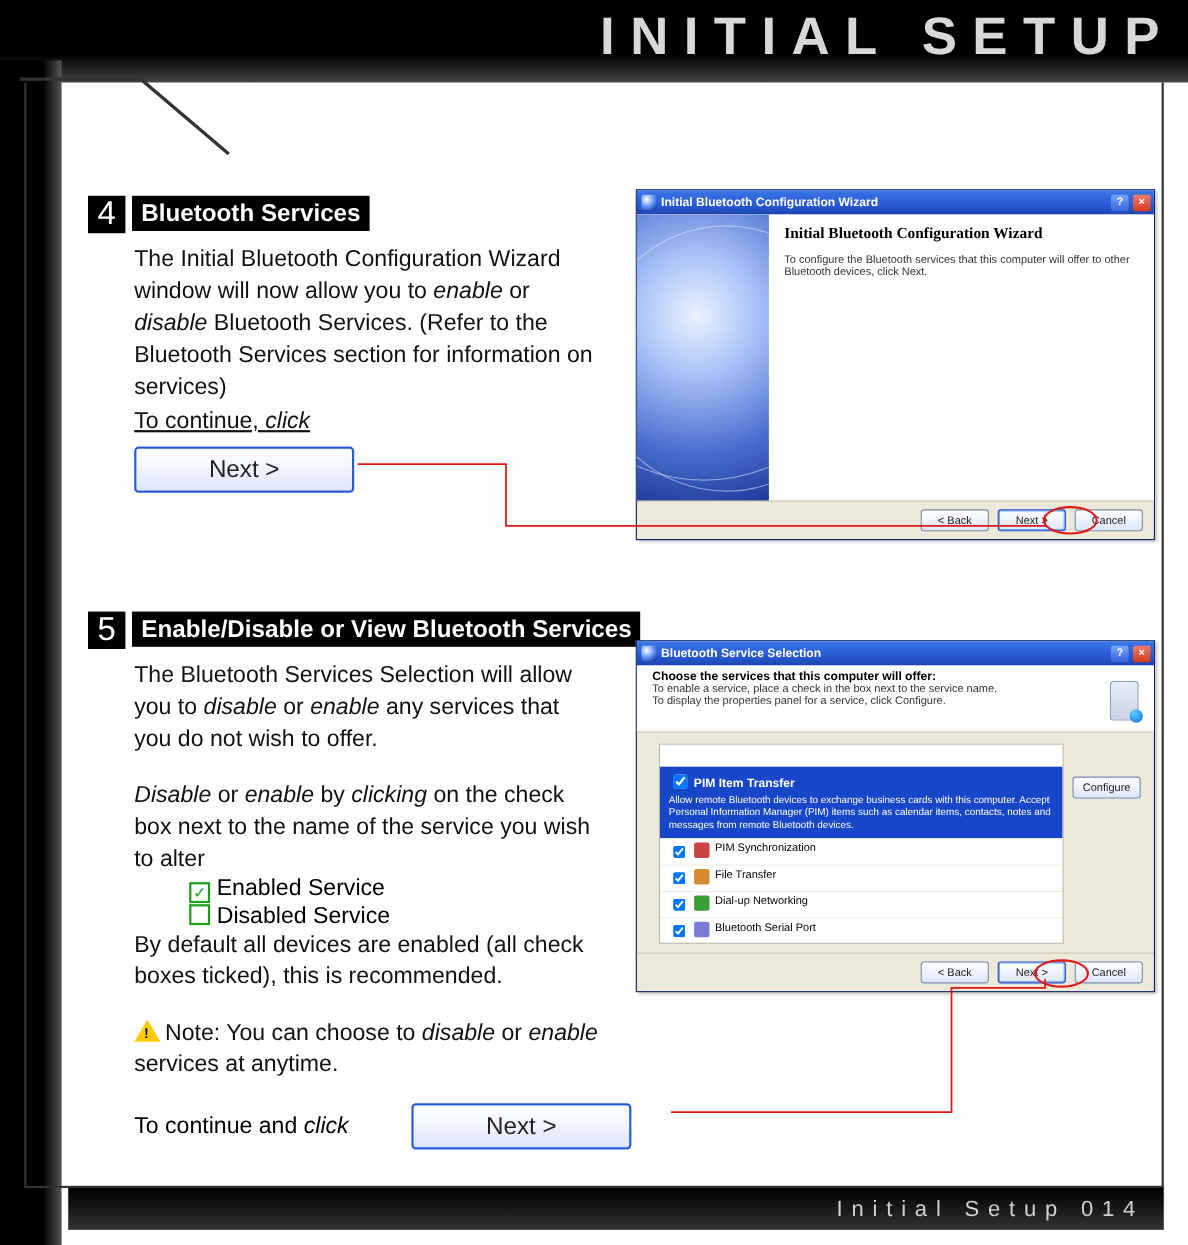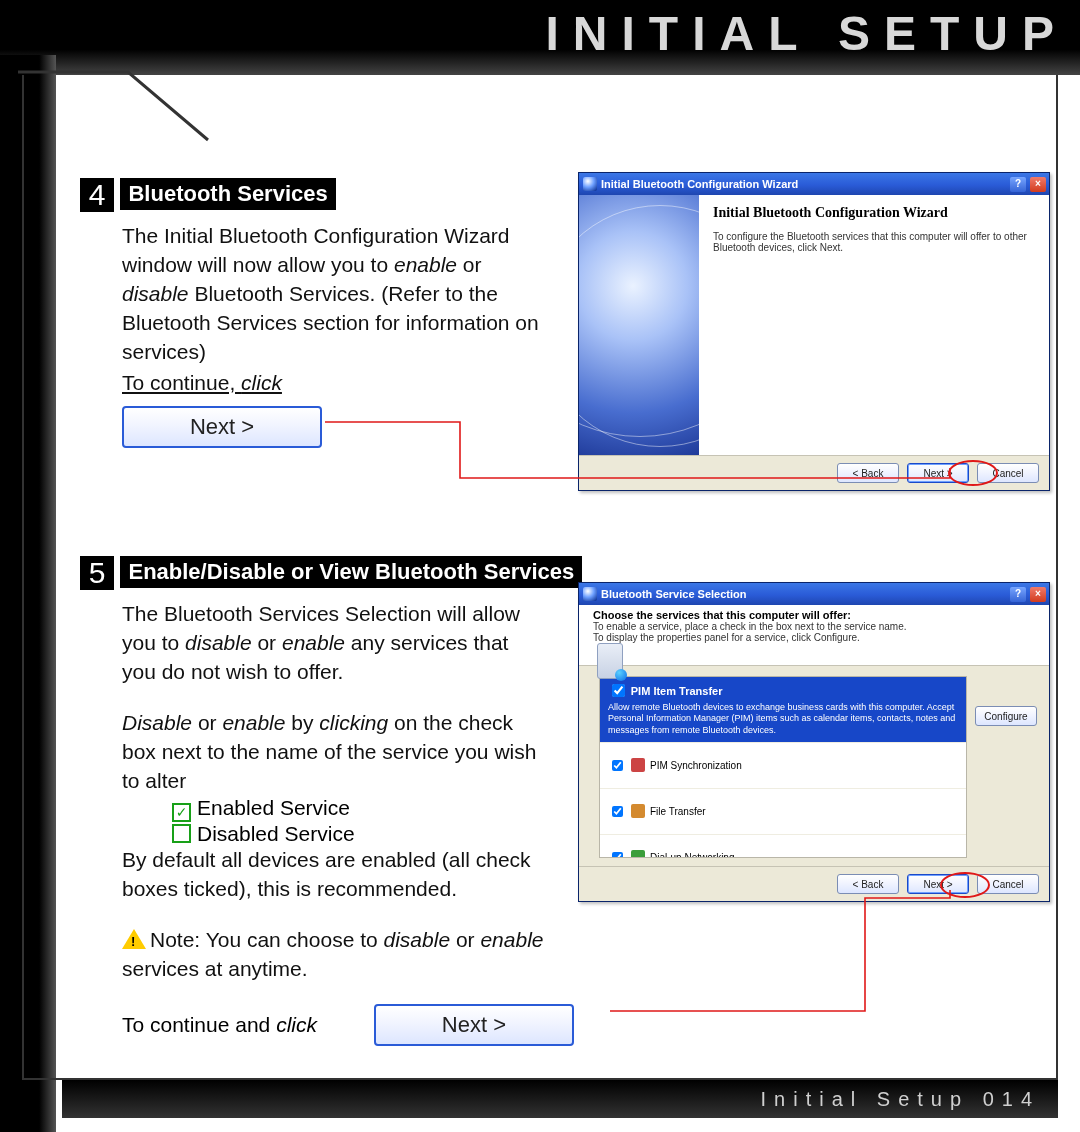--- a/index.html
+++ b/index.html
@@ -214,44 +214,45 @@
     position:absolute;
     border:1px solid rgba(255,255,255,.45);
     border-radius:50%;
   }
   .globe::before { left:-90px; top:-60px; width:300px; height:300px; }
   .globe::after  { left:-40px; top:10px;  width:240px; height:240px; }
   .w1-right { flex:1; padding: 10px 14px 0 14px; font-size:10px; color:#333; }
   .w1-right h3 { font-size: 14px; margin: 0 0 10px 0; font-weight: bold; color:#000; font-family: Tahoma; }
 
   
-  .w2-head { background:#fff; height:56px; border-bottom:1px solid #c6c3b4; padding:4px 10px 0 14px; display:flex;flex-direction:column; }
+  .w2-head { background:#fff; height:56px; border-bottom:1px solid #c6c3b4; padding:4px 10px 0 14px; display:flex; }
   .w2-head .txt { flex:1; font-size:10px; color:#333; }
   .w2-head .txt b { color:#000; font-size:11px; }
   .pda-ico { width:34px; display:flex; align-items:center; justify-content:center; }
   .pda {
     width:24px; height:34px; border-radius:3px;
     background:linear-gradient(#e9eef7,#c8d2e4);
     border:1px solid #8fa0c0;
     position:relative;
   }
   .pda::after {
     content:""; position:absolute; right:-5px; bottom:-3px;
     width:12px; height:12px; border-radius:50%;
     background:radial-gradient(circle at 35% 30%, #5bd0ff, #0a6ae8);
   }
   .w2-body { padding:10px 12px 8px 20px; display:flex; gap:8px; height:200px; box-sizing:border-box;}
   .svc-list { flex:1; border:1px solid #b9b6a8; background:#fff; font-size:10px; overflow:hidden;}
   .svc-sel {
     background:#1747c8; color:#fff;
     padding:4px 8px 6px 8px;
+    margin-top:20px;
   }
   .svc-sel .name { font-weight:bold; font-size:11px; }
   .svc-sel .desc { font-size:9px; line-height:1.25; margin-top:2px; }
-  .svc-row { display:flex; align-items:center; gap:5px; padding:14px 8px; border-top:1px solid #efede1;}
+  .svc-row { display:flex; gap:5px; padding:3px 8px; border-top:1px solid #efede1;}
   .svc-row input { width:11px; height:11px; }
   .svc-ico {
     width:14px; height:14px; border-radius:2px;
     background:#cc4444;
   }
   .svc-ico.b{ background:#d48a2f;} .svc-ico.c{ background:#6bb0d8;}
   .svc-ico.d{ background:#3b9e3b;} .svc-ico.e{ background:#7a7ad8;}
   .cfg-btn { width:60px; align-self:flex-start; margin-top:30px;}
 
   

